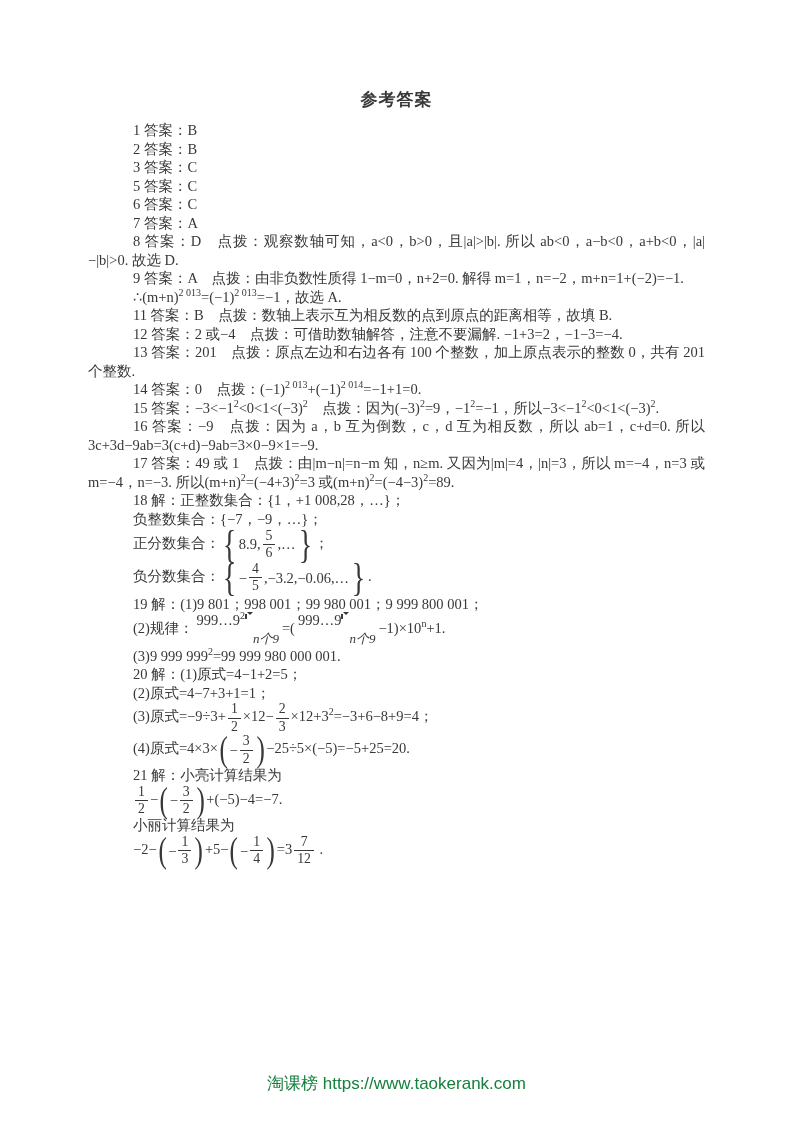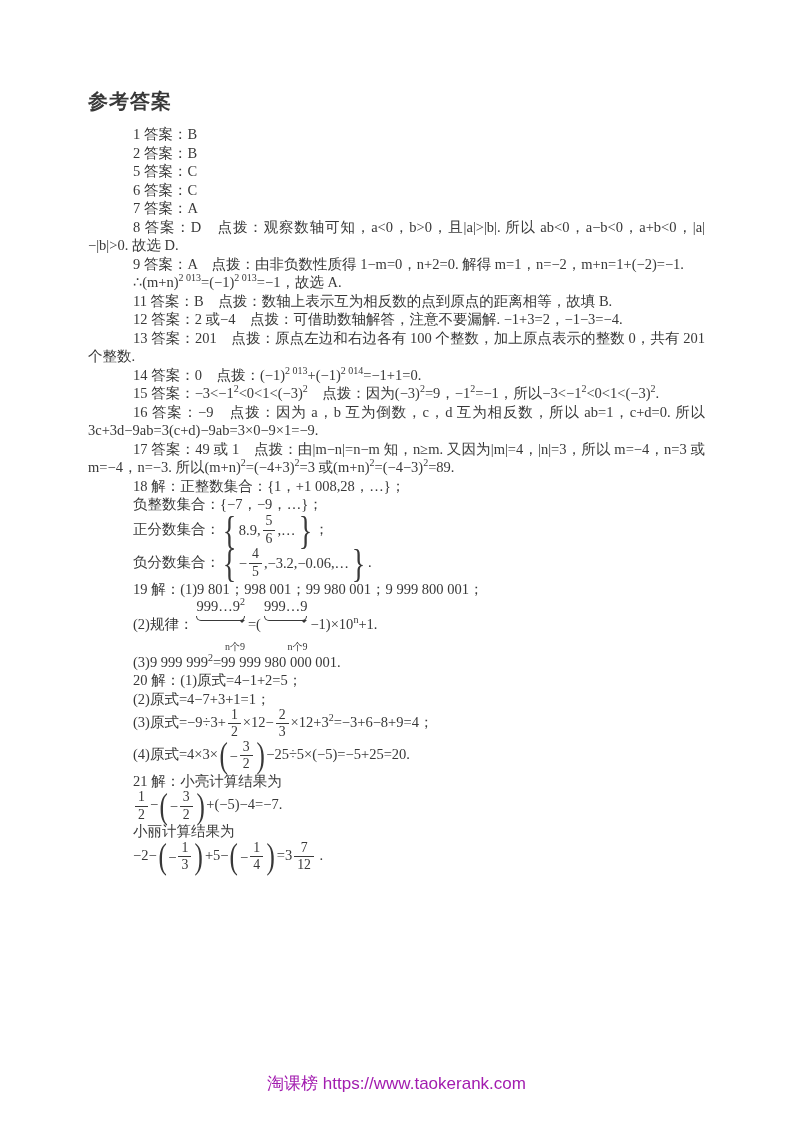--- a/index.html
+++ b/index.html
@@ -6,69 +6,70 @@
   body {
     width: 793px; height: 1122px;
     background: #ffffff;
     position: relative;
     font-family: "Liberation Serif", "DejaVu Serif", serif;
     color: #383838;
     overflow: hidden;
   }
   .page { padding: 88px 88px 0 88px; }
   .title {
-    font-size: 20px; font-weight: bold; 
+    font-size: 17px; font-weight: bold; text-align: center;
     margin: 0 0 10px 0; letter-spacing: 1px;
   }
   .line {
     margin: 0; font-size: 14.5px; line-height: 18.5px;
     text-indent: 45px; text-align: justify;
   }
   sup.sup { font-size: 10px; vertical-align: 6px; line-height: 0; letter-spacing: 0; }
   .frac {
     display: inline-block; vertical-align: middle; text-align: center;
     line-height: 1.05; font-size: 0.95em; margin: 0 2px; text-indent: 0;
   }
   .frac .fn { display: block; padding: 0 3px 1px; }
   .frac .fd { display: block; border-top: 1px solid currentColor; padding: 1px 3px 0; }
   .grp { display: inline-flex; align-items: center; vertical-align: middle; text-indent: 0; }
   .mark { line-height: 0.85; font-weight: 400; display: inline-block; transform: scaleX(0.72); }
   .mark.paren { font-size: 2.4em; }
   .mark.brace { font-size: 2.7em; }
   .ub {
-    display: inline-flex; flex-direction: column; align-items: flex-end;
+    display: inline-flex; flex-direction: row; align-items: flex-start;
     vertical-align: middle; margin: 0 3px; text-indent: 0;
   }
   .ub-main { line-height: 1.1; white-space: nowrap; }
   .ub-cup {
     align-self: stretch; height: 4px;
     border: solid currentColor; border-width: 0 1px 1px 1px;
     border-radius: 0 0 6px 6px; margin-top: 1px;
   }
   .ub-notch {
     width: 0; height: 0;
     border-left: 3px solid transparent; border-right: 3px solid transparent;
     border-top: 3px solid currentColor; margin-top: -1px;
   }
-  .ub-lbl { font-size: 10px; line-height: 1.2; margin-top: 18px; white-space: nowrap; }
+  .ub-lbl { font-size: 13px; line-height: 1.2; margin-top: 18px; white-space: nowrap; font-style: italic; }
   .footer {
     position: absolute; left: 0; right: 0; top: 1072px;
     text-align: center;
     font-family: "Liberation Sans", "DejaVu Sans", sans-serif;
-    font-size: 17px; color: #a21caf;
+    font-size: 17px; color: #15803d;
   }
 </style>
 </head>
 <body>
 
 <div class="page">
   <h1 class="title">参考答案</h1>
   <div id="lines">
       <p class="line"><span>1 答案：B</span></p>
       <p class="line"><span>2 答案：B</span></p>
+      <p class="line"><span>3 答案：C</span></p>
       <p class="line"><span>5 答案：C</span></p>
       <p class="line"><span>6 答案：C</span></p>
       <p class="line"><span>7 答案：A</span></p>
       <p class="line"><span>8 答案：D　点拨：观察数轴可知，a&lt;0，b&gt;0，且|a|&gt;|b|. 所以 ab&lt;0，a−b&lt;0，a+b&lt;0，|a|−|b|&gt;0. 故选 D.</span></p>
       <p class="line"><span>9 答案：A　点拨：由非负数性质得 1−m=0，n+2=0. 解得 m=1，n=−2，m+n=1+(−2)=−1.</span></p>
       <p class="line"><span>∴(m+n)</span><sup class="sup">2 013</sup><span>=(−1)</span><sup class="sup">2 013</sup><span>=−1，故选 A.</span></p>
       <p class="line"><span>11 答案：B　点拨：数轴上表示互为相反数的点到原点的距离相等，故填 B.</span></p>
       <p class="line"><span>12 答案：2 或−4　点拨：可借助数轴解答，注意不要漏解. −1+3=2，−1−3=−4.</span></p>
       <p class="line"><span>13 答案：201　点拨：原点左边和右边各有 100 个整数，加上原点表示的整数 0，共有 201 个整数.</span></p>
       <p class="line"><span>14 答案：0　点拨：(−1)</span><sup class="sup">2 013</sup><span>+(−1)</span><sup class="sup">2 014</sup><span>=−1+1=0.</span></p>

